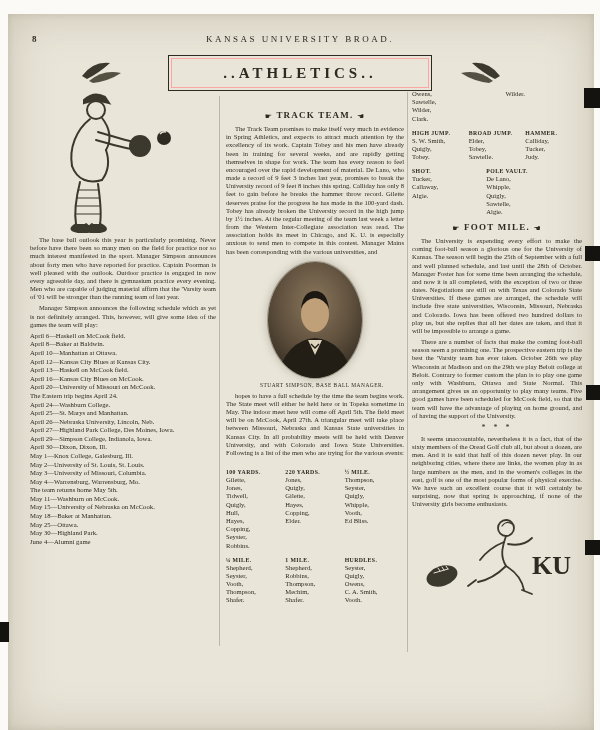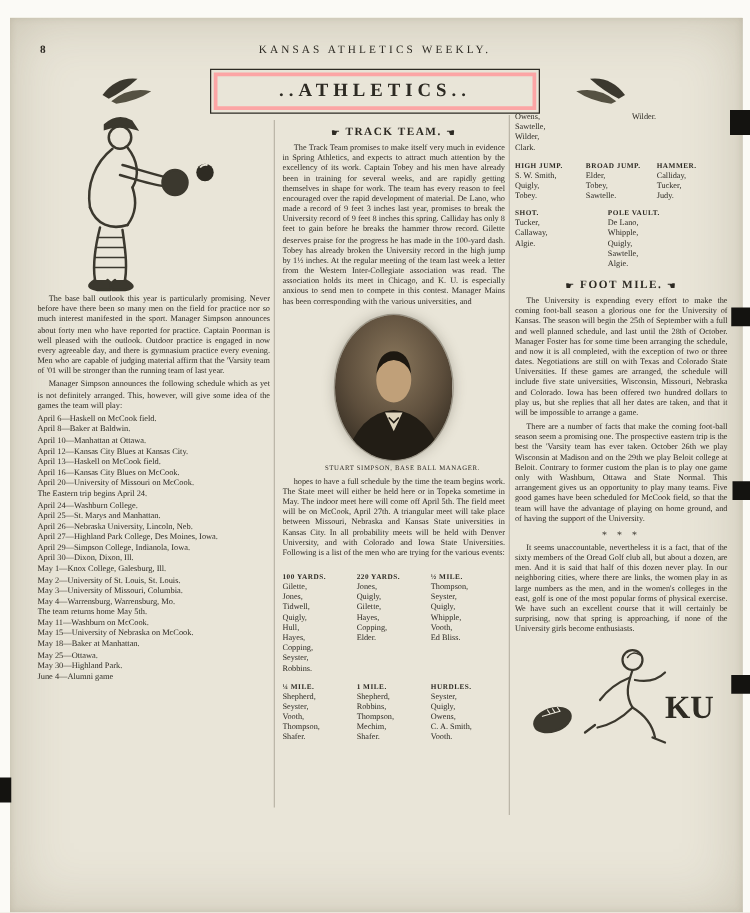--- a/index.html
+++ b/index.html
@@ -11,21 +11,21 @@
     position: absolute; left: 8px; top: 14px; width: 586px; height: 716px;
     background: #e9e5d8;
     box-shadow: inset 0 0 46px rgba(118,106,78,.28), inset 0 0 6px rgba(118,106,78,.2);
   }
 
   .pagenum { position: absolute; left: 32px; top: 34px; font-size: 9px; font-weight: bold; }
   .masthead { position: absolute; left: 0; top: 34px; width: 100%; text-align: center; font-size: 9px; letter-spacing: 2.5px; }
 
   .banner {
     position: absolute; left: 171px; top: 58px; width: 258px; height: 30px;
-    border: 3px solid #fca5a5; outline: 1px solid #2d2a23; outline-offset: 2px;
+    border: 1px solid #fca5a5; outline: 1px solid #2d2a23; outline-offset: 2px;
     display: flex; align-items: center; justify-content: center;
     font-weight: bold; font-size: 15px; letter-spacing: 4px;
   }
   .leaf { position: absolute; top: 58px; }
   .leaf-l { left: 80px; }
   .leaf-r { left: 460px; transform: scaleX(-1); }
 
   .vrule { position: absolute; width: 1px; background: rgba(72,66,48,.28); }
   .vrule1 { left: 219px; top: 96px; height: 550px; }
   .vrule2 { left: 407px; top: 92px; height: 560px; }
@@ -70,21 +70,21 @@
   .a4 { left: 585px; top: 540px; width: 15px; height: 15px; }
   .a5 { left: 0px;   top: 622px; width: 9px;  height: 20px; }
 </style>
 </head>
 <body>
 
 <div class="scan">
   <div class="paper"></div>
 
   <div class="pagenum">8</div>
-  <div class="masthead">KANSAS ATHLETICS WEEKLY.</div>
+  <div class="masthead">KANSAS UNIVERSITY BROAD.</div>
 
   <div class="leaf leaf-l">
     <svg width="42" height="26" viewBox="0 0 42 26">
       <path d="M2 18 Q13 3 30 5 Q19 15 7 21 Z" fill="#3b382e"></path>
       <path d="M9 23 Q23 11 41 15 Q29 23 13 25 Z" fill="#555142"></path>
     </svg>
   </div>
   <div class="leaf leaf-r">
     <svg width="42" height="26" viewBox="0 0 42 26">
       <path d="M2 18 Q13 3 30 5 Q19 15 7 21 Z" fill="#3b382e"></path>
@@ -147,21 +147,21 @@
 The team returns home May 5th.
 May 11—Washburn on McCook.
 May 15—University of Nebraska on McCook.
 May 18—Baker at Manhattan.
 May 25—Ottawa.
 May 30—Highland Park.
 June 4—Alumni game</div>
   </div>
 
   <div class="col col-mid">
-    <div class="sec-head" style="margin-top:6px">
+    <div class="sec-head" style="margin-top:16px">
       <span class="hand">☛</span>
       <span>TRACK TEAM.</span>
       <span class="hand">☚</span>
     </div>
 
     <p class="para">The Track Team promises to make itself very much in evidence in Spring Athletics, and expects to attract much attention by the excellency of its work. Captain Tobey and his men have already been in training for several weeks, and are rapidly getting themselves in shape for work. The team has every reason to feel encouraged over the rapid development of material. De Lano, who made a record of 9 feet 3 inches last year, promises to break the University record of 9 feet 8 inches this spring. Calliday has only 8 feet to gain before he breaks the hammer throw record. Gilette deserves praise for the progress he has made in the 100-yard dash. Tobey has already broken the University record in the high jump by 1½ inches. At the regular meeting of the team last week a letter from the Western Inter-Collegiate association was read. The association holds its meet in Chicago, and K. U. is especially anxious to send men to compete in this contest. Manager Mains has been corresponding with the various universities, and</p>
 
     <div class="photo-wrap">
       <div class="photo">
         <svg width="94" height="116" viewBox="0 0 94 116">

